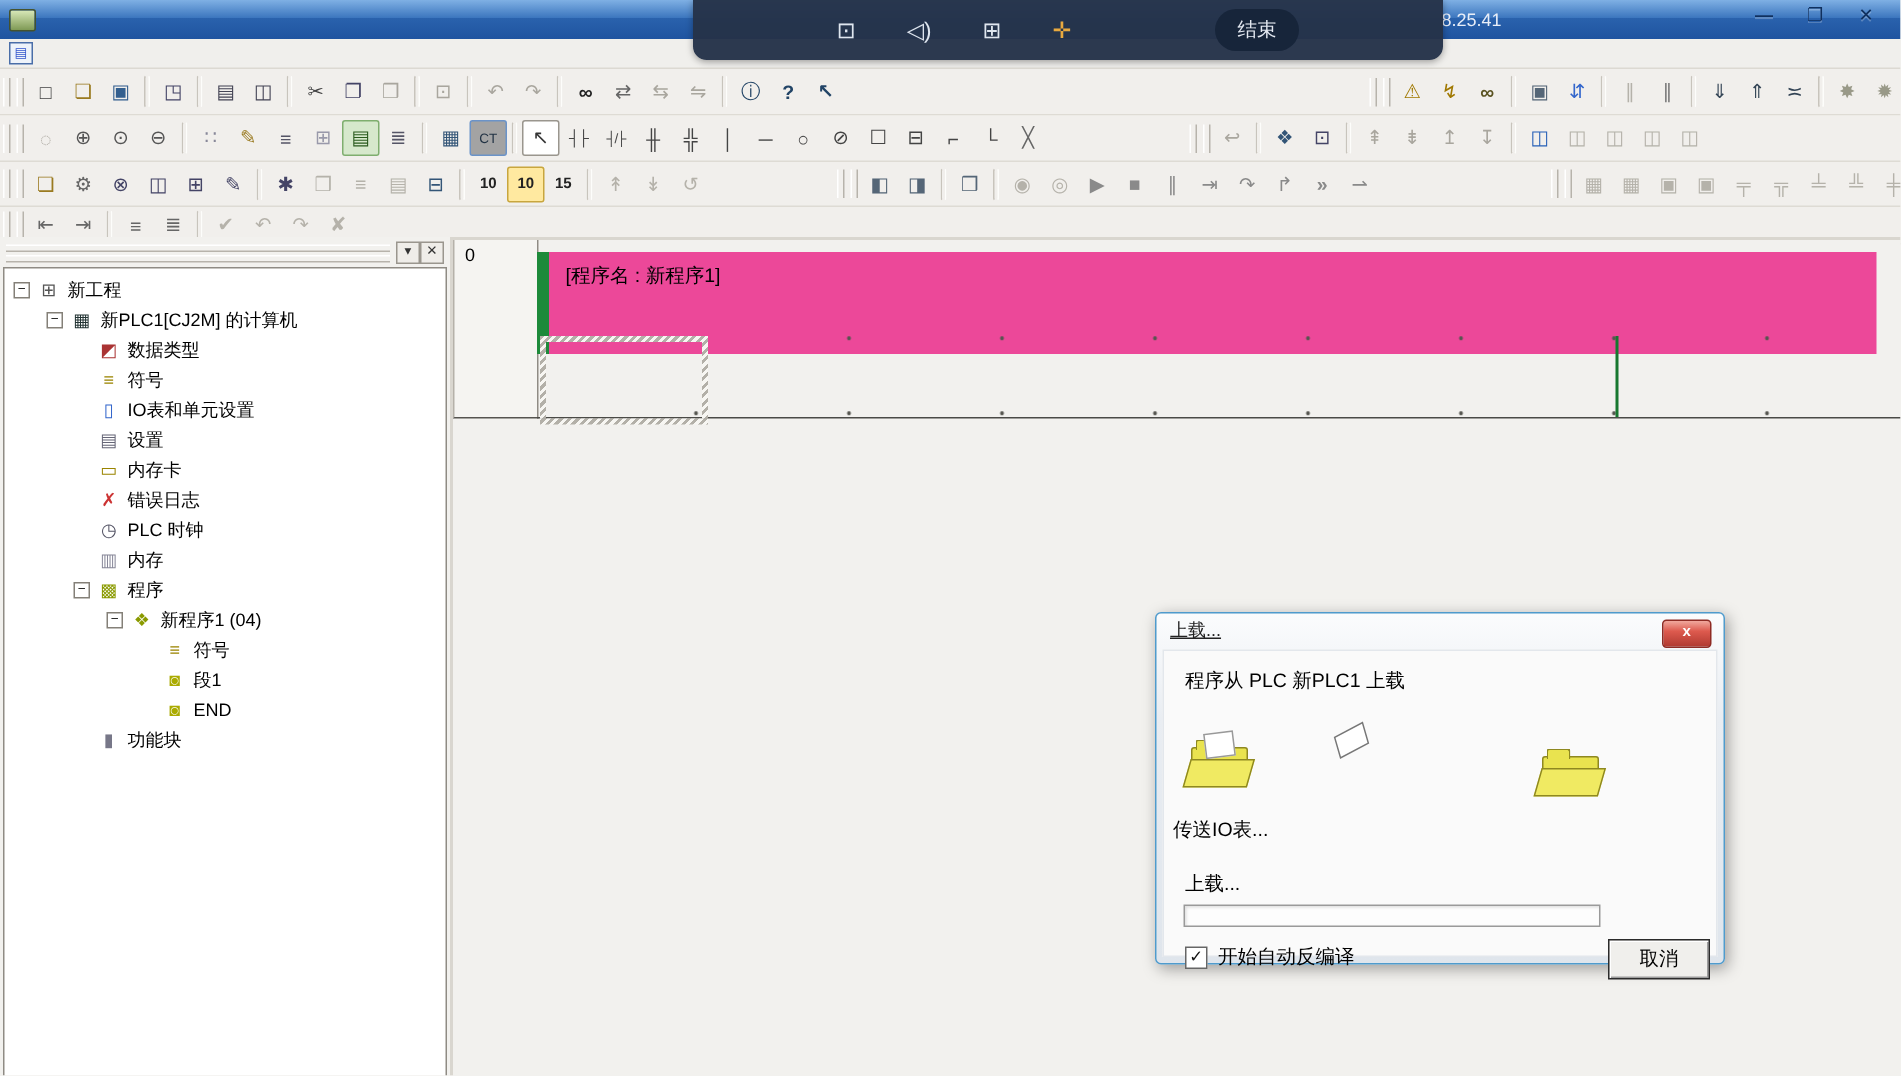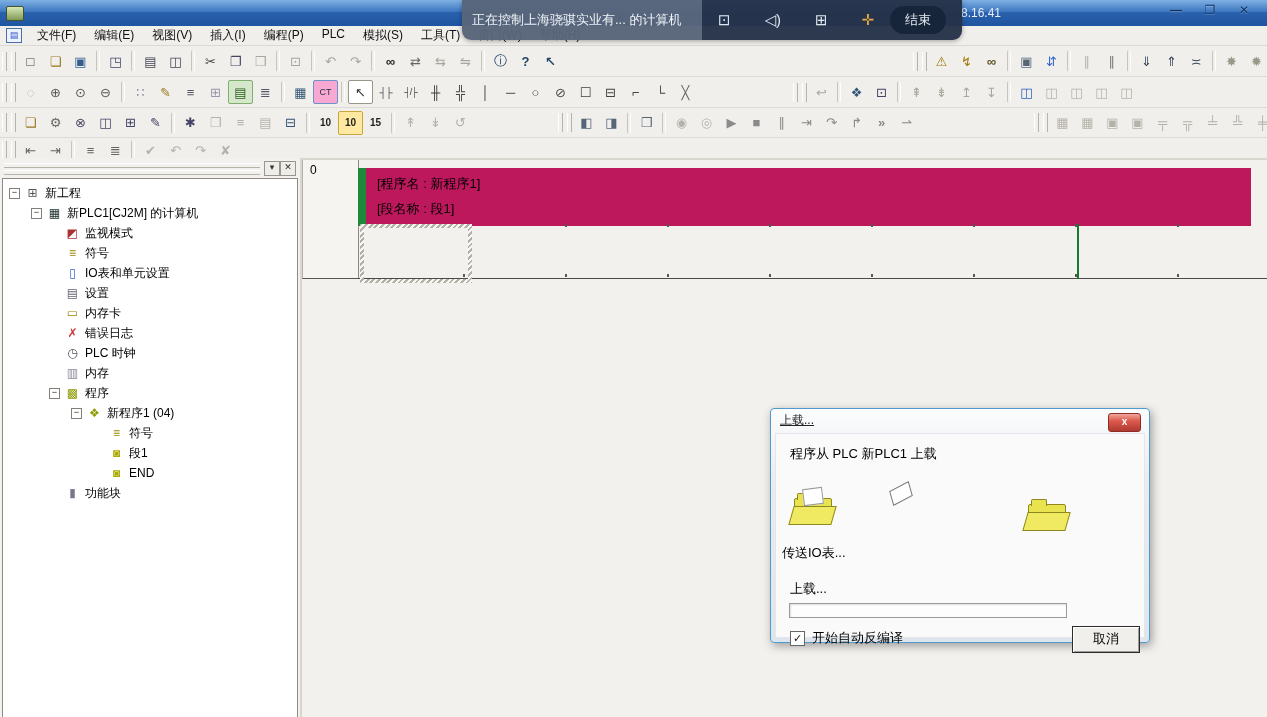--- a/index.html
+++ b/index.html
@@ -44,21 +44,21 @@
   .texp{width:9px;height:9px;min-width:9px;border:1px solid #848078;background:#fff;font-size:9px;line-height:7px;
         text-align:center;color:#222;margin-right:4px}
   .tico{width:17px;min-width:17px;text-align:center;font-size:12px;margin-right:4px}
   .tlabel{font-size:12px}
 
   
   .editor{flex:1;position:relative;background:#f2f1ee;border-top:2px solid #d9d6cf;border-left:2px solid #d9d6cf}
   .gutter{position:absolute;left:0;top:0;width:55px;height:118px;background:#f5f4f1;
           border-right:1px solid #8f8b84;border-bottom:1px solid #55544f;border-left:1px solid #b5b1a9}
   .gutter .num{padding:3px 0 0 7px;font-size:12px}
-  .lbanner{position:absolute;left:56px;top:8px;right:16px;height:58px;background:#be185d}
+  .lbanner{position:absolute;left:56px;top:8px;right:16px;height:68px;background:#ec4899}
   .lbanner .bar{position:absolute;left:0;top:0;width:8px;height:100%;background:#1d8a3a}
   .lbanner .line{margin-left:19px;height:25px;line-height:27px;font-size:13px;color:#000;white-space:nowrap}
   .gridrow{position:absolute;left:56px;top:62px;right:0;height:56px;border-bottom:1px solid #4a4a46;
            background-image:radial-gradient(circle,#55554f 1.1px,transparent 1.5px),
                             radial-gradient(circle,#55554f 1.1px,transparent 1.5px);
            background-size:102px 57px,102px 57px;background-position:55px -25px,55px 25px}
   .selcell{position:absolute;left:2px;top:2px;width:104px;height:51px;border:4px solid #bbb;
            border-image:repeating-linear-gradient(135deg,#b3b0a8 0 2px,#f7f6f2 2px 4px) 4}
   .greenline{position:absolute;left:719px;top:2px;width:2px;height:54px;background:#17782f}
 
@@ -102,55 +102,33 @@
   .cblabel{font-size:13px}
   .btn-cancel{position:absolute;left:296px;top:192px;width:66px;height:25px;background:#f0efec;
               border:1px solid #2b2b2b;box-shadow:inset 1px 1px 0 #fff,inset -1px -1px 0 #9d9d9d;
               font-size:13px;text-align:center;line-height:24px}
 </style>
 </head>
 <body>
 
 <div class="titlebar">
   <div class="appicon"></div>
-  <div class="ip-text">8.16.41</div>
+  <div class="ip-text">8.25.41</div>
   <div class="wctrls">
 
       <div class="wbtn">—</div>
 
       <div class="wbtn">❐</div>
 
       <div class="wbtn">✕</div>
     </div>
 </div>
 
 <div class="menubar">
   <div class="mdiicon">▤</div>
-  <div style="display:flex">
-
-      <span class="menu-item">文件(F)</span>
-
-      <span class="menu-item">编辑(E)</span>
-
-      <span class="menu-item">视图(V)</span>
-
-      <span class="menu-item">插入(I)</span>
-
-      <span class="menu-item">编程(P)</span>
-
-      <span class="menu-item">PLC</span>
-
-      <span class="menu-item">模拟(S)</span>
-
-      <span class="menu-item">工具(T)</span>
-
-      <span class="menu-item">窗口(W)</span>
-
-      <span class="menu-item">帮助(H)</span>
-    </div>
 </div>
 
 <div class="tb tb1">
   <div class="grip"></div>
     <div class="grip"></div>
   <div class="tbgrp">
 
   <span class="tbtn">
         <span class="g">□</span>
       </span>
@@ -322,21 +300,21 @@
       </span>
       <span class="tbtn" style="color:#556">
         <span class="g">≣</span>
       </span>
       <span class="tbtn" style="width:2px;min-width:2px;height:20px;border-left:1px solid #c8c4bc;border-right:1px solid #fdfdfb;margin:0 3px">
         <span class="g"></span>
       </span>
       <span class="tbtn" style="color:#357">
         <span class="g">▦</span>
       </span>
-      <span class="tbtn" style="font-size:9px;color:#234;background:#f9a8d4;border:1px solid #6b93c8">
+      <span class="tbtn" style="font-size:9px;color:#234;background:#a3a3a3;border:1px solid #6b93c8">
         <span class="g">CT</span>
       </span>
       <span class="tbtn" style="width:2px;min-width:2px;height:20px;border-left:1px solid #c8c4bc;border-right:1px solid #fdfdfb;margin:0 3px">
         <span class="g"></span>
       </span>
       <span class="tbtn" style="color:#333;background:#fff;border:1px solid #9a968e">
         <span class="g">↖</span>
       </span>
       <span class="tbtn" style="font-size:10px;letter-spacing:-1px">
         <span class="g">┤├</span>
@@ -637,21 +615,21 @@
 
         <div class="trow" style="padding-left:26px">
           <span class="texp">−</span>
           <span class="tico" style="color:#233">▦</span>
           <span class="tlabel">新PLC1[CJ2M] 的计算机</span>
         </div>
 
         <div class="trow" style="padding-left:44px">
           <span class="texp" style="visibility:hidden"></span>
           <span class="tico" style="color:#a33">◩</span>
-          <span class="tlabel">监视模式</span>
+          <span class="tlabel">数据类型</span>
         </div>
 
         <div class="trow" style="padding-left:44px">
           <span class="texp" style="visibility:hidden"></span>
           <span class="tico" style="color:#9a8400">≡</span>
           <span class="tlabel">符号</span>
         </div>
 
         <div class="trow" style="padding-left:44px">
           <span class="texp" style="visibility:hidden"></span>
@@ -727,31 +705,29 @@
       </div>
   </div>
 
   <div class="editor">
     <div class="gutter">
       <div class="num">0</div>
     </div>
     <div class="lbanner">
       <div class="bar"></div>
       <div class="line" style="padding-top:2px">[程序名 : 新程序1]</div>
-      <div class="line">[段名称 : 段1]</div>
     </div>
     <div class="gridrow">
       <div class="selcell"></div>
       <div class="greenline"></div>
     </div>
   </div>
 </div>
 
 <div class="rbanner">
-  <div class="rb-left">正在控制上海骁骐实业有... 的计算机</div>
   <div class="rb-right">
     <span style="display:flex;gap:34px;align-items:center">
 
         <span class="rb-icon">⊡</span>
 
         <span class="rb-icon">◁)</span>
 
         <span class="rb-icon">⊞</span>
 
         <span class="rb-icon" style="color:#e8a93f">✛</span>

